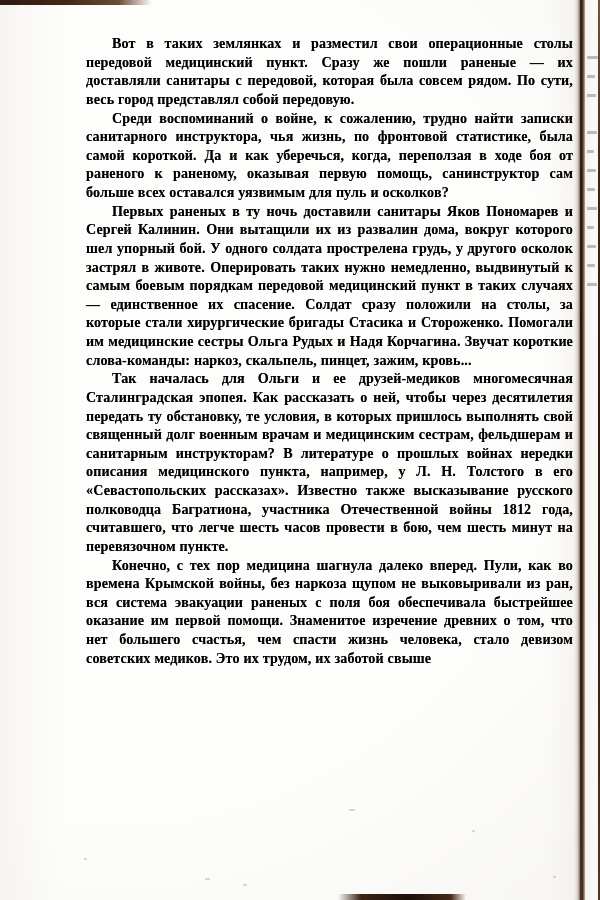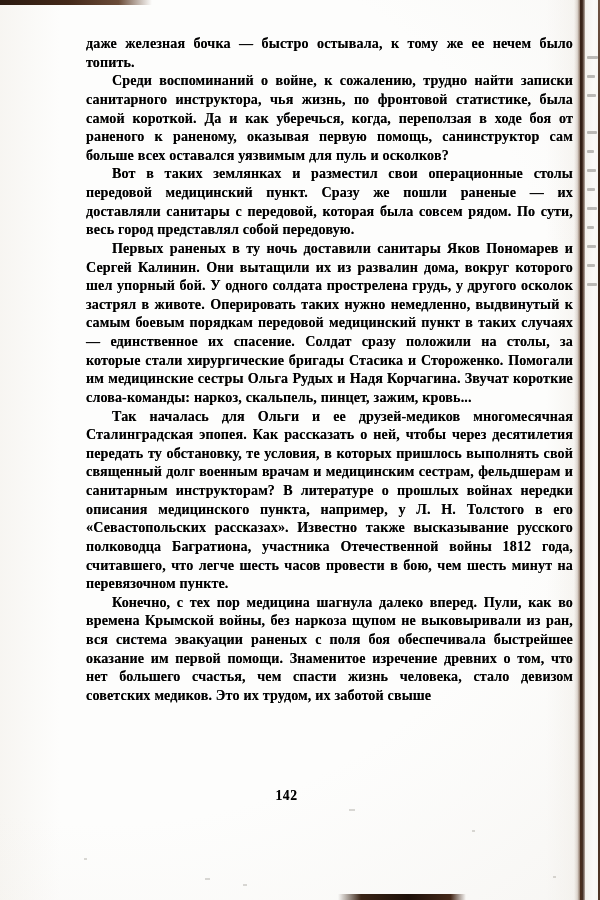--- a/index.html
+++ b/index.html
@@ -159,29 +159,27 @@
 <body>
 
 <div id="scan-page">
 
   <div id="paper-texture"></div>
 
   <div id="edge-top-smudge"></div>
   <div id="edge-bottom-smudge"></div>
 
   <div id="text-column">
-    <p class="para no-indent">даже железная бочка — быстро остывала, к тому же ее нечем было топить.</p>
+    <p class="para">Вот в таких землянках и разместил свои операционные столы передовой медицинский пункт. Сразу же пошли раненые — их доставляли санитары с передовой, которая была совсем рядом. По сути, весь город представлял собой передовую.</p>
     <p class="para">Среди воспоминаний о войне, к сожалению, трудно найти записки санитарного инструктора, чья жизнь, по фронтовой статистике, была самой короткой. Да и как уберечься, когда, переползая в ходе боя от раненого к раненому, оказывая первую помощь, санинструктор сам больше всех оставался уязвимым для пуль и осколков?</p>
-    <p class="para">Вот в таких землянках и разместил свои операционные столы передовой медицинский пункт. Сразу же пошли раненые — их доставляли санитары с передовой, которая была совсем рядом. По сути, весь город представлял собой передовую.</p>
     <p class="para">Первых раненых в ту ночь доставили санитары Яков Пономарев и Сергей Калинин. Они вытащили их из развалин дома, вокруг которого шел упорный бой. У одного солдата прострелена грудь, у другого осколок застрял в животе. Оперировать таких нужно немедленно, выдвинутый к самым боевым порядкам передовой медицинский пункт в таких случаях — единственное их спасение. Солдат сразу положили на столы, за которые стали хирургические бригады Стасика и Стороженко. Помогали им медицинские сестры Ольга Рудых и Надя Корчагина. Звучат короткие слова-команды: наркоз, скальпель, пинцет, зажим, кровь...</p>
     <p class="para">Так началась для Ольги и ее друзей-медиков многомесячная Сталинградская эпопея. Как рассказать о ней, чтобы через десятилетия передать ту обстановку, те условия, в которых пришлось выполнять свой священный долг военным врачам и медицинским сестрам, фельдшерам и санитарным инструкторам? В литературе о прошлых войнах нередки описания медицинского пункта, например, у Л. Н. Толстого в его «Севастопольских рассказах». Известно также высказывание русского полководца Багратиона, участника Отечественной войны 1812 года, считавшего, что легче шесть часов провести в бою, чем шесть минут на перевязочном пункте.</p>
     <p class="para">Конечно, с тех пор медицина шагнула далеко вперед. Пули, как во времена Крымской войны, без наркоза щупом не выковыривали из ран, вся система эвакуации раненых с поля боя обеспечивала быстрейшее оказание им первой помощи. Знаменитое изречение древних о том, что нет большего счастья, чем спасти жизнь человека, стало девизом советских медиков. Это их трудом, их заботой свыше</p>
   </div>
 
-  <div id="page-number">142</div>
 
   <div id="gutter-shadow"></div>
   <div id="facing-page">
     <div class="sliver-line" style="top:56px;"></div>
     <div class="sliver-line" style="top:75px; width:8px;"></div>
     <div class="sliver-line" style="top:94px; width:9px;"></div>
     <div class="sliver-line" style="top:131px; width:10px;"></div>
     <div class="sliver-line" style="top:150px; width:7px;"></div>
     <div class="sliver-line" style="top:169px; width:9px;"></div>
     <div class="sliver-line" style="top:188px; width:8px;"></div>

